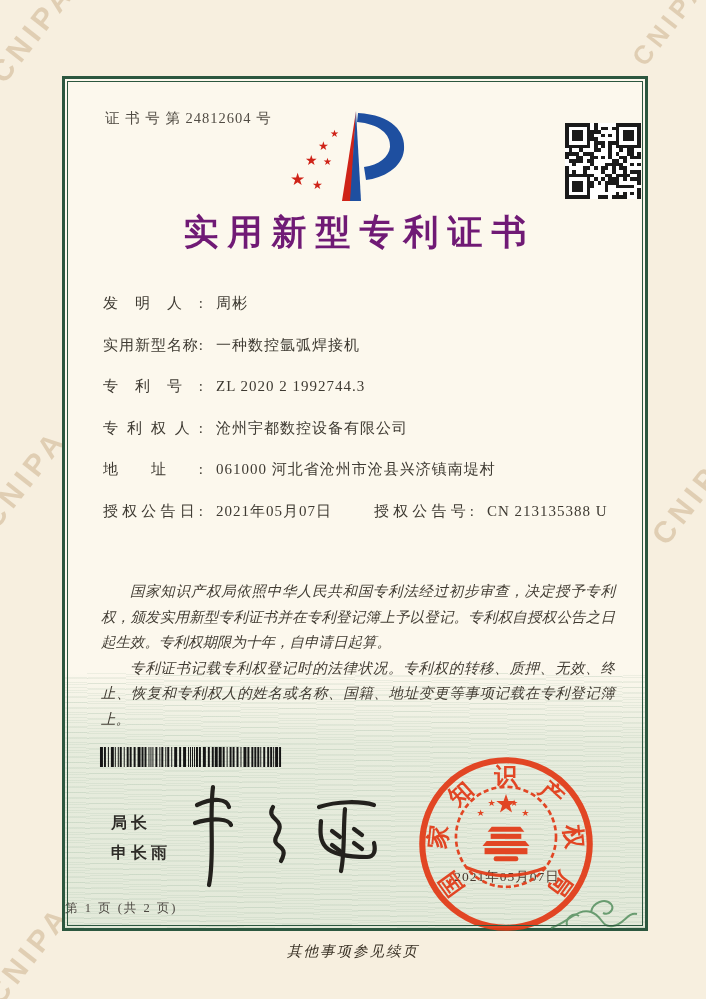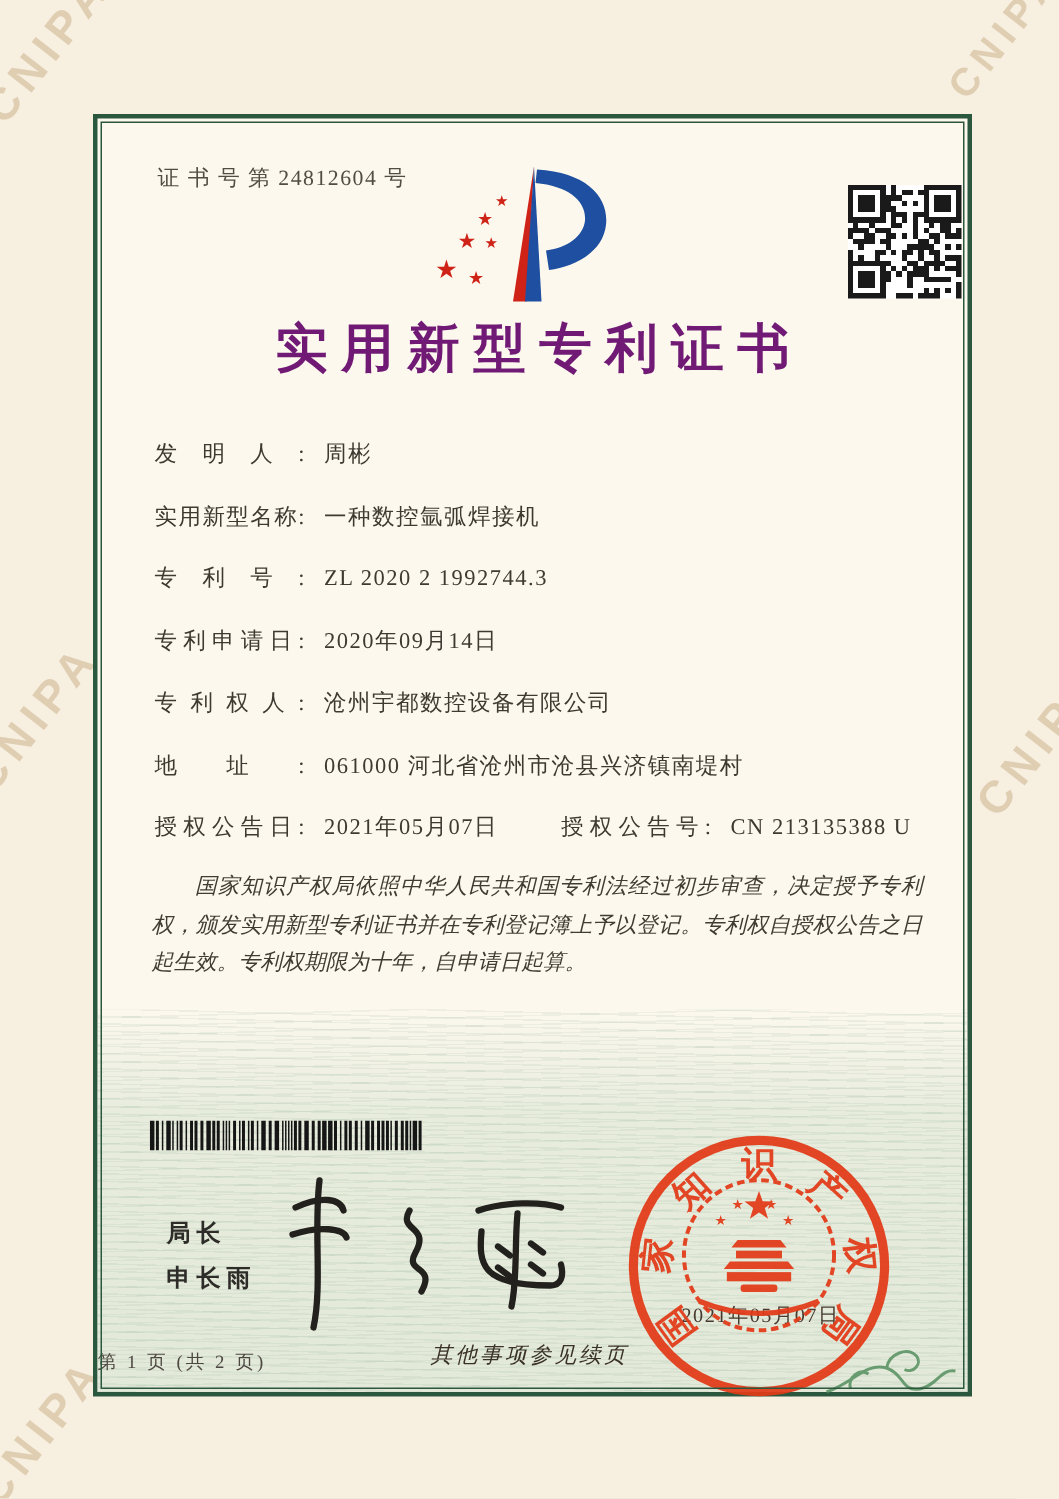--- a/index.html
+++ b/index.html
@@ -41,21 +41,21 @@
   .barcode{position:absolute;left:33px;top:668px;width:188px;height:20px;z-index:1}
   .sig-block{position:absolute;left:46px;top:729px;font-family:"Liberation Sans","DejaVu Sans",sans-serif;
              color:#2e2c28;font-size:16px;letter-spacing:4px;line-height:30px;font-weight:600;z-index:1}
   .sig-svg{position:absolute;left:104px;top:698px;width:220px;height:112px;z-index:1}
   .seal-date{position:absolute;left:350px;top:789px;width:184px;text-align:center;font-size:13.5px;
              color:#46392e;letter-spacing:1px;z-index:2}
   .seal{position:absolute;left:344px;top:668px;width:194px;height:194px;z-index:3;opacity:.93}
   .page-info{position:absolute;left:0;bottom:11px;width:100%;font-size:12.5px;
              color:#4c4741;letter-spacing:2px;z-index:1}
   .ornament{position:absolute;right:4px;bottom:-8px;width:94px;height:50px;z-index:2;opacity:.8}
-  .continuation{position:absolute;left:0;top:894px;width:100%;text-align:center;font-size:14.5px;
+  .continuation{position:absolute;left:0;top:942px;width:100%;text-align:center;font-size:14.5px;
                 font-style:italic;color:#3a3226;letter-spacing:2px;z-index:1}
 </style>
 </head>
 <body>
 
 <div class="page">
 
   <div class="wm wm1">CNIPA</div>
   <div class="wm wm2">CNIPA</div>
   <div class="wm wm3">CNIPA</div>
@@ -325,35 +325,33 @@
       <div class="frow">
         <span class="flabel">发明人:</span><span class="fval">周彬</span>
       </div>
       <div class="frow">
         <span class="flabel">实用新型名称:</span><span class="fval">一种数控氩弧焊接机</span>
       </div>
       <div class="frow">
         <span class="flabel">专利号:</span><span class="fval">ZL 2020 2 1992744.3</span>
       </div>
       <div class="frow">
-        <span class="flabel">专利申请日:</span><span class="fval">2020年09月14日</span>
-      </div>
-      <div class="frow">
         <span class="flabel">专利权人:</span><span class="fval">沧州宇都数控设备有限公司</span>
       </div>
       <div class="frow">
         <span class="flabel">地址:</span><span class="fval">061000 河北省沧州市沧县兴济镇南堤村</span>
       </div>
       <div class="frow">
         <span class="flabel">授权公告日:</span><span class="fval wide">2021年05月07日</span><span class="flabel">授权公告号:</span><span class="fval">CN 213135388 U</span>
       </div>
     </div>
 
     <div class="paras">
       <p>国家知识产权局依照中华人民共和国专利法经过初步审查，决定授予专利权，颁发实用新型专利证书并在专利登记簿上予以登记。专利权自授权公告之日起生效。专利权期限为十年，自申请日起算。</p>
+      <p>专利证书记载专利权登记时的法律状况。专利权的转移、质押、无效、终止、恢复和专利权人的姓名或名称、国籍、地址变更等事项记载在专利登记簿上。</p>
     </div>
 
     <svg class="barcode" id="barSvg" viewBox="0 0 190 20" preserveAspectRatio="none">
         <rect x="2" y="0" width="3" height="20" fill="#151515"></rect>
         <rect x="6" y="0" width="2" height="20" fill="#151515"></rect>
         <rect x="10" y="0" width="1" height="20" fill="#151515"></rect>
         <rect x="13" y="0" width="3" height="20" fill="#151515"></rect>
         <rect x="17" y="0" width="1" height="20" fill="#151515"></rect>
         <rect x="20" y="0" width="1" height="20" fill="#151515"></rect>
         <rect x="22" y="0" width="2" height="20" fill="#151515"></rect>

